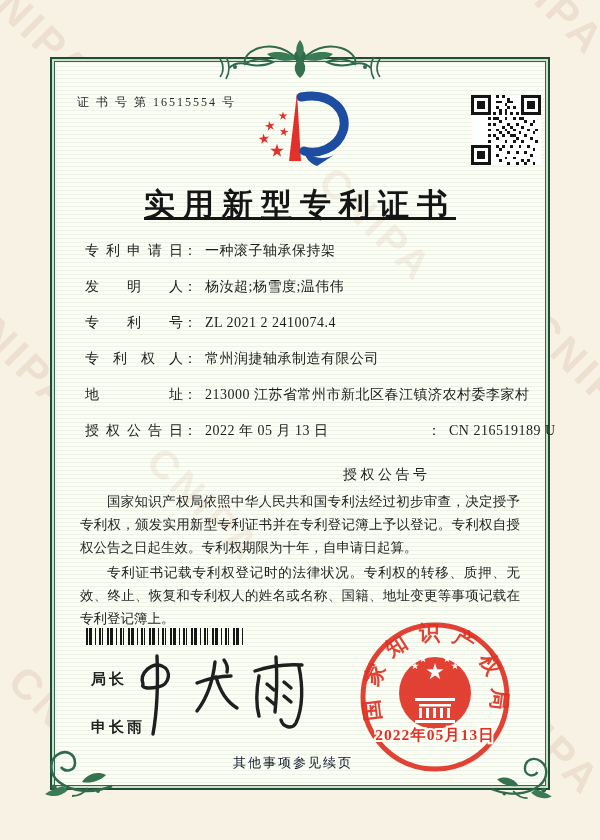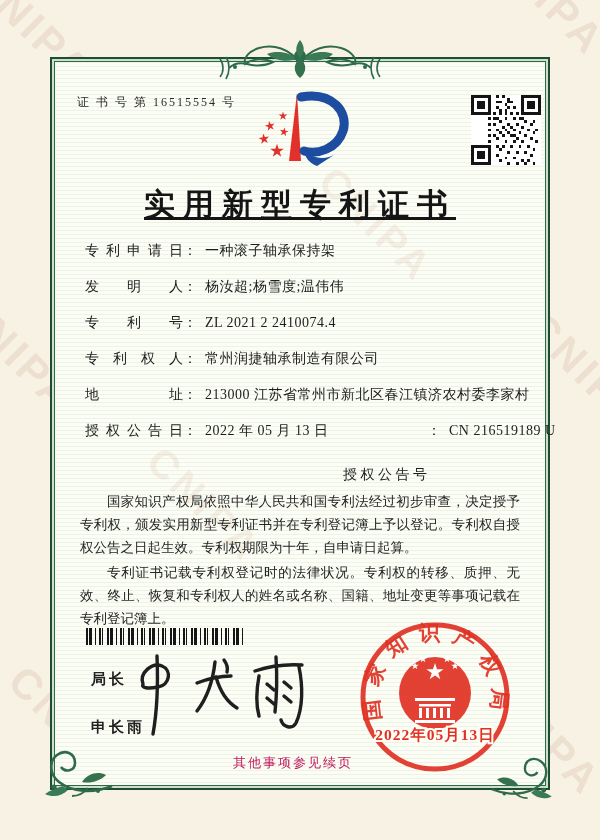--- a/index.html
+++ b/index.html
@@ -72,21 +72,21 @@
   }
   .signer div{margin-bottom:29px;}
   .sig{position:absolute; left:72px; top:586px; width:206px; height:95px;}
   .seal{position:absolute; left:300px; top:553px; width:160px; height:160px;}
   .pageno{
     position:absolute; left:0; right:0; top:704px; text-align:center;
     font-size:12.5px; letter-spacing:1px; color:#2a2a2a;
   }
   .contnote{
     position:absolute; left:233px; top:754px; font-size:13px; letter-spacing:2px;
-    color:#be185d; z-index:2;
+    color:#0f172a; z-index:2;
   }
   .orn{position:absolute; z-index:2; pointer-events:none;}
   .orn-top{left:215px; top:34px; width:170px; height:48px;}
   .orn-bl{left:36px; top:740px; width:80px; height:58px;}
   .orn-br{left:484px; top:748px; width:80px; height:52px;}
 </style>
 </head>
 <body>
 
 <div class="page">

